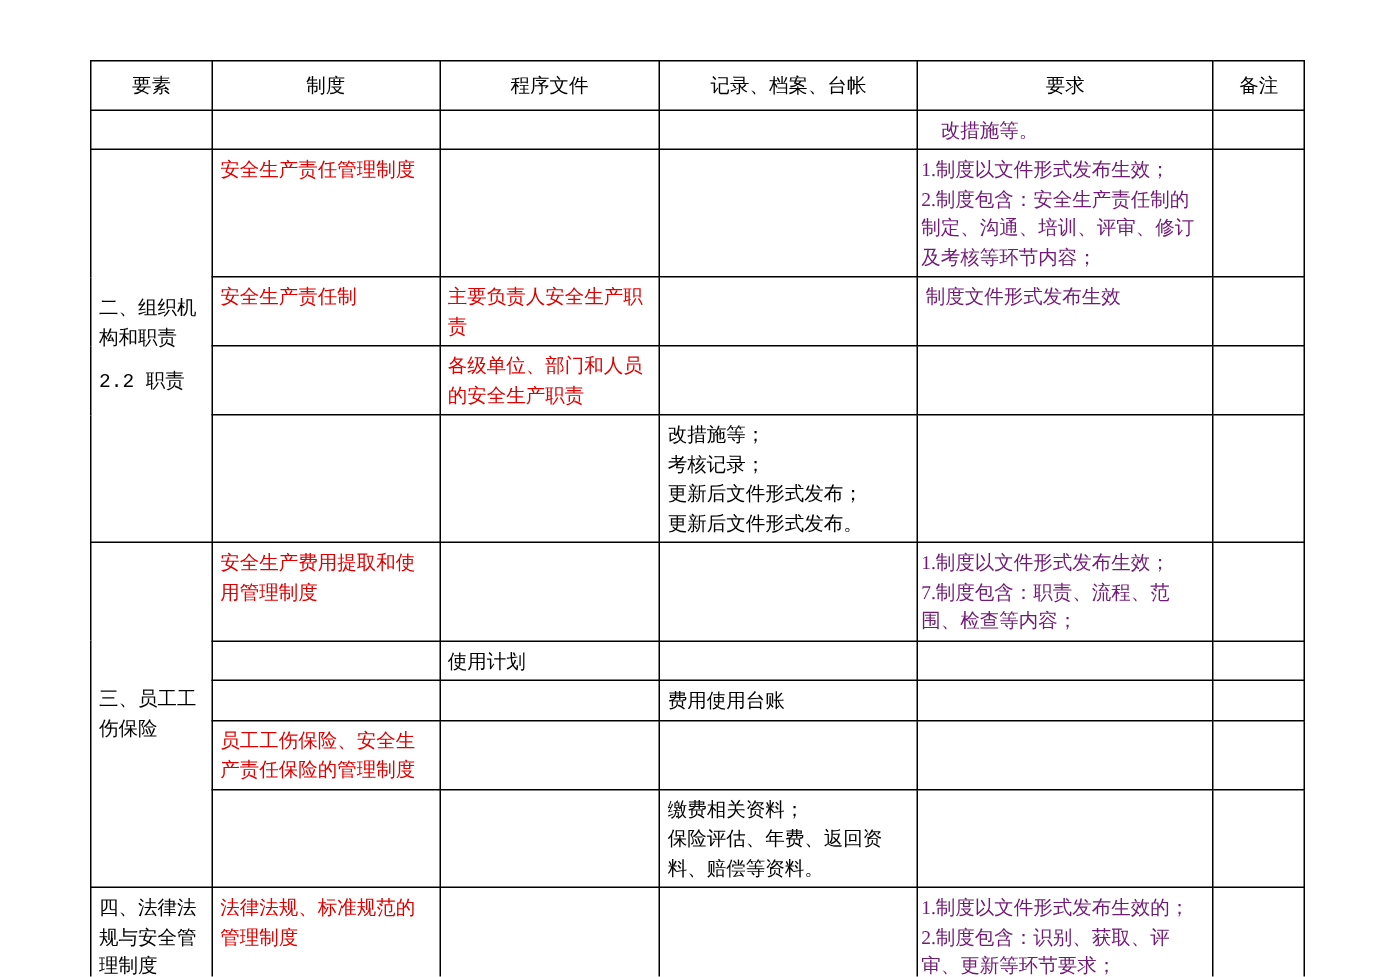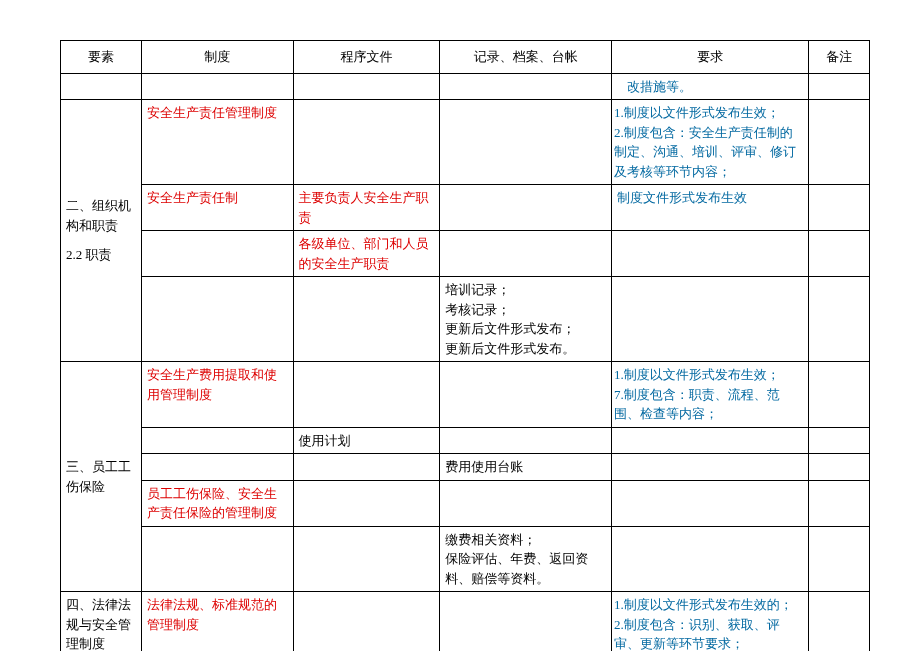--- a/index.html
+++ b/index.html
@@ -33,22 +33,22 @@
       vertical-align: middle;
       padding: 6px 15px;
     }
     .col1 { width: 80px; }
     .col2 { width: 150px; }
     .col3 { width: 145px; }
     .col4 { width: 170px; }
     .col5 { width: 195px; }
     .col6 { width: 60px; }
     .red { color: #d00; }
-    .blue { color: #0369a1; margin-top: 17px; }
-    .vmid { vertical-align: middle; }
+    .blue { color: #701a75; margin-top: 17px; }
+    .vmid { vertical-align: middle; font-family: Liberation Mono, monospace; }
     .req-list { padding-left: 2px; }
   </style>
 </head>
 <body>
 
 <div class="page">
   <table>
     <colgroup>
       <col class="col1">
         <col class="col2">
@@ -104,21 +104,21 @@
         <td></td>
         <td class="red">各级单位、部门和人员的安全生产职责</td>
         <td></td>
           <td></td>
           <td></td>
       </tr>
       <tr>
         <td></td>
           <td></td>
         <td>
-          <div>培训记录；</div>
+          <div>改措施等；</div>
           <div>考核记录；</div>
           <div>更新后文件形式发布；</div>
           <div>更新后文件形式发布。</div>
         </td>
         <td></td>
           <td></td>
       </tr>
 
       <tr>
         <td rowspan="5" class="vmid">三、员工工伤保险</td>

